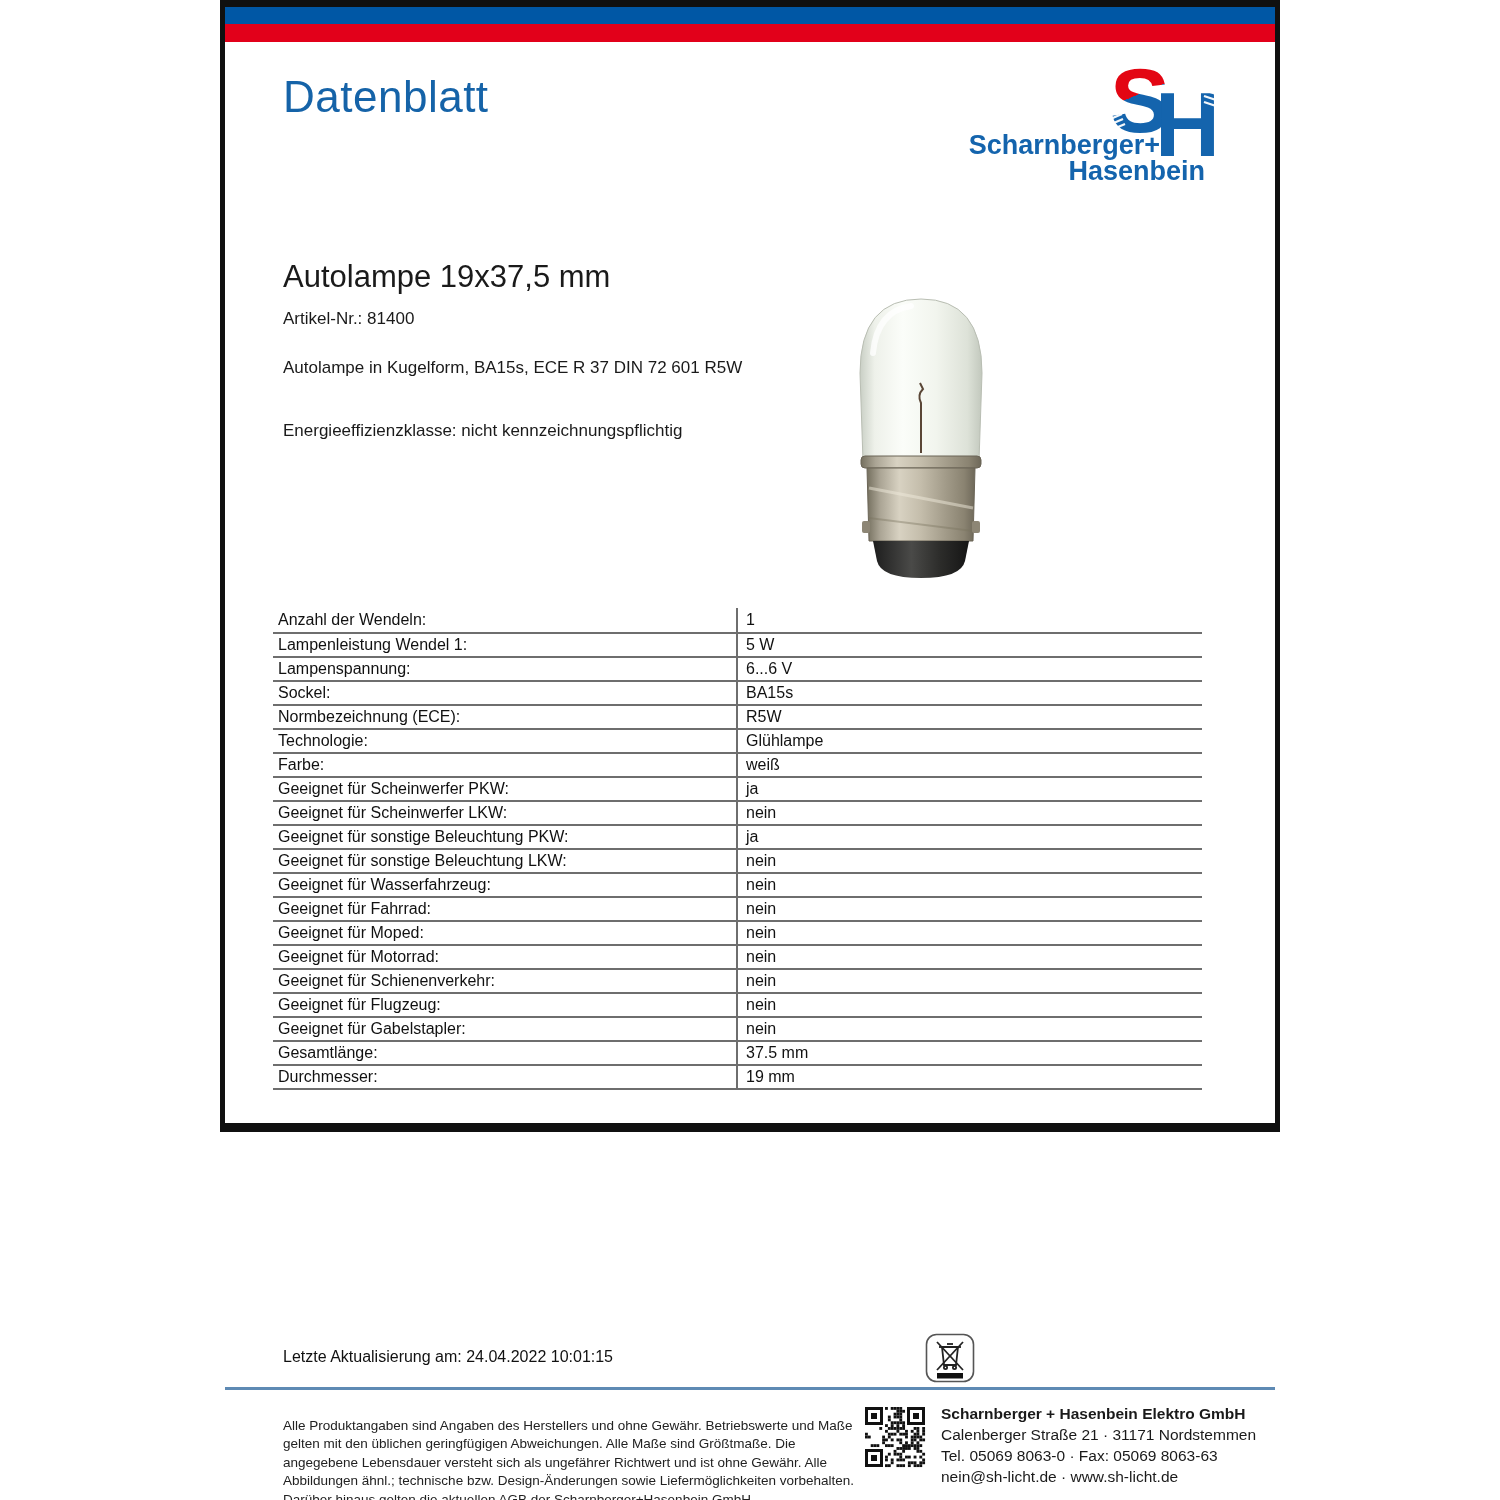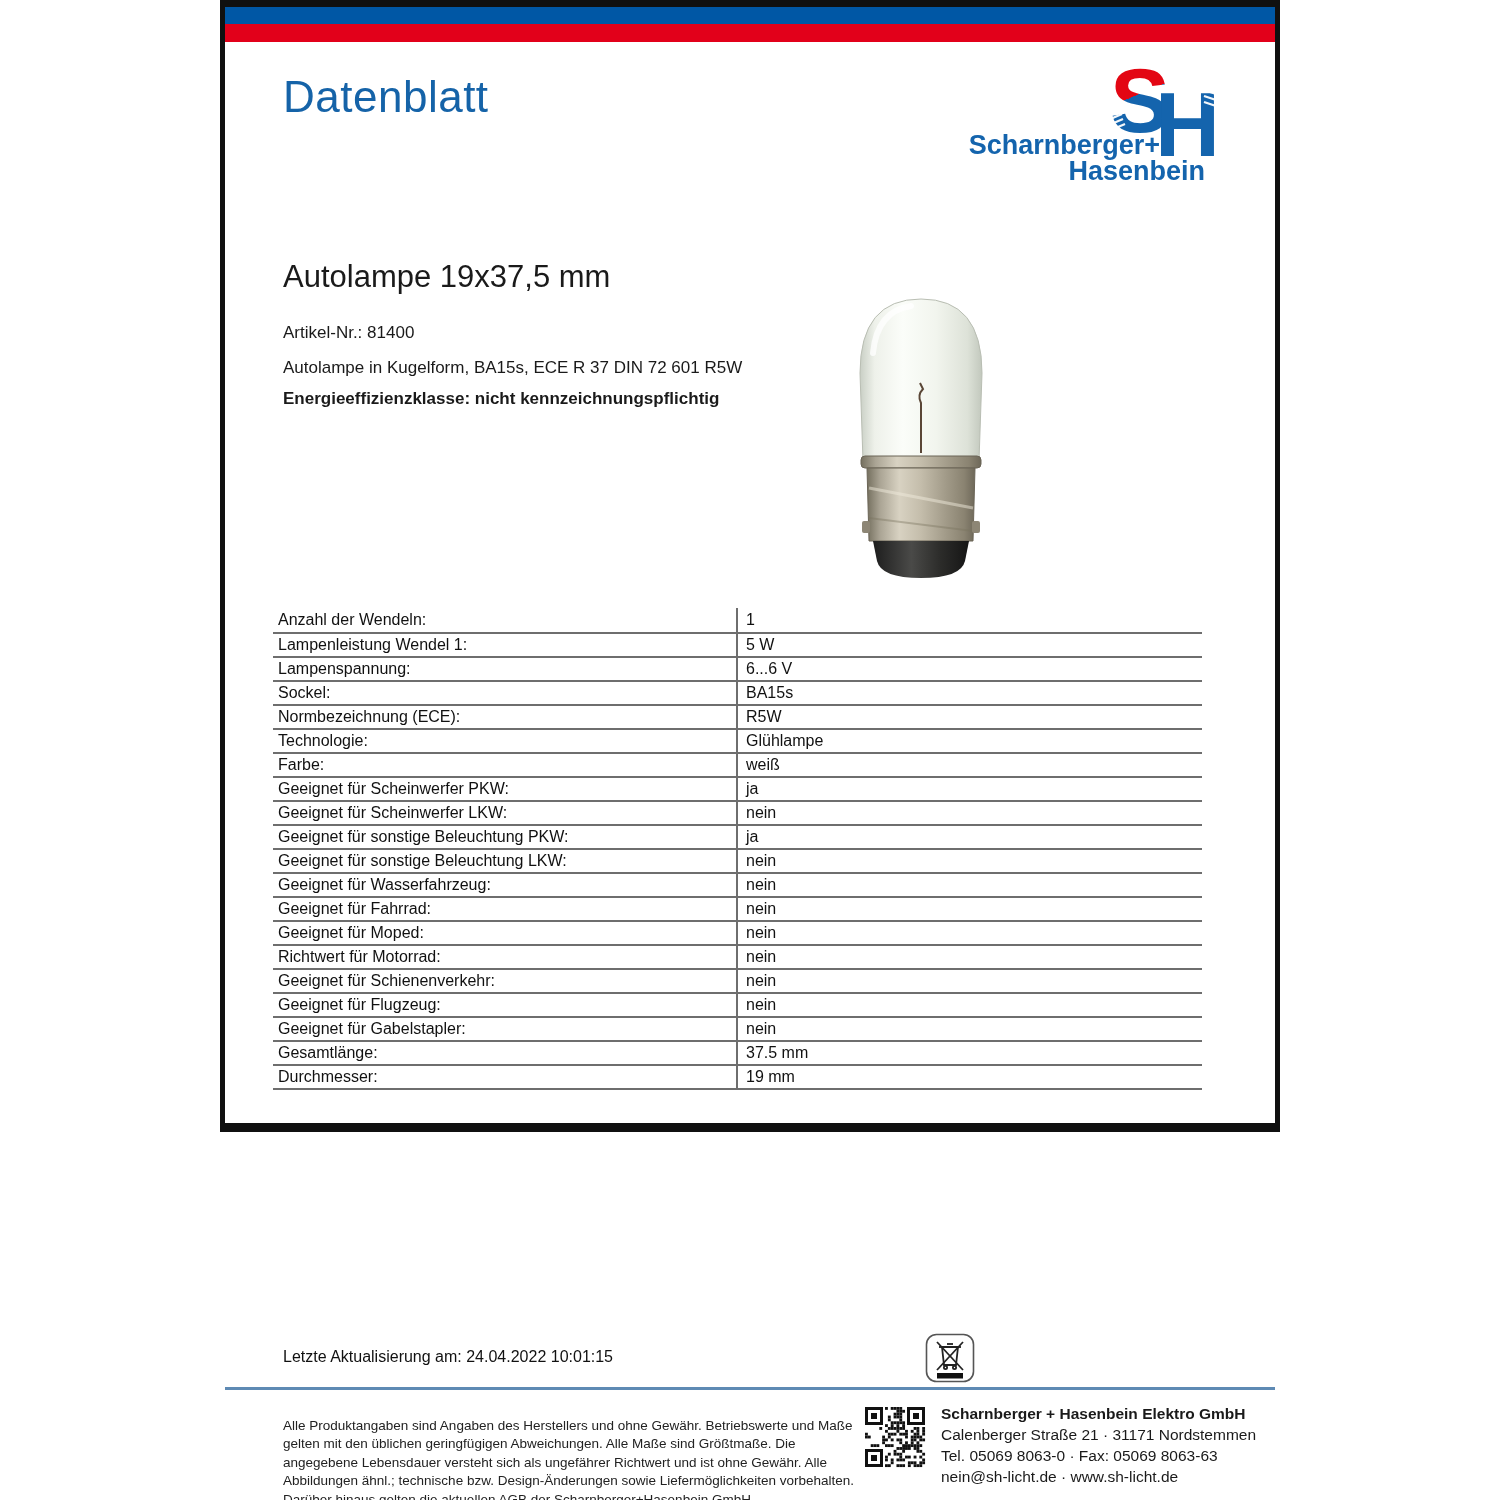--- a/index.html
+++ b/index.html
@@ -6,23 +6,23 @@
   body{width:1500px;height:1500px;font-family:"Liberation Sans",sans-serif;color:#111;position:relative;}
   .page{position:relative;width:1060px;height:1132px;margin:0 auto;border:solid #101010;border-width:7px 5px 9px 5px;box-sizing:border-box;background:#fff;}
   .bar{width:100%;}
   .bar.blue{height:17px;background:#0057a5;}
   .bar.red{height:18px;background:#e2001a;}
   .abs{position:absolute;}
   .doc-title{left:58px;top:66px;font-size:44px;line-height:48px;color:#1563a8;letter-spacing:0.5px;}
   .logo{top:55px;right:58px;width:255px;height:130px;}
   .prod-title{left:58px;top:250px;font-size:31px;line-height:40px;color:#1a1a1a;}
   .prod-line{left:58px;font-size:17px;line-height:24px;color:#1a1a1a;}
-  .art{top:314px;}
+  .art{top:300px;}
   .desc{top:349px;}
-  .energy{top:380px;font-weight:bold;}
+  .energy{top:412px;}
   .bulb{left:628px;top:286px;}
   .specs{left:48px;top:601px;width:929px;}
   .spec-row{display:flex;height:24px;align-items:center;border-top:2px solid #6e6e6e;box-sizing:border-box;}
   .spec-row:first-child{border-top:none;}
   .specs{border-bottom:2px solid #6e6e6e;}
   .spec-label{width:465px;box-sizing:border-box;padding-left:5px;border-right:2px solid #6e6e6e;font-size:16px;height:100%;display:flex;align-items:center;}
   .spec-value{flex:1;padding-left:8px;font-size:16px;}
   .update-line{left:58px;top:1338px;font-size:16px;line-height:24px;}
   .weee{left:700px;top:1326px;}
   .disposal-text{left:762px;top:1326px;font-size:16px;line-height:48px;}
@@ -180,21 +180,21 @@
       <div class="spec-label">Geeignet für Fahrrad:</div>
       <div class="spec-value">nein</div>
     </div>
 
     <div class="spec-row">
       <div class="spec-label">Geeignet für Moped:</div>
       <div class="spec-value">nein</div>
     </div>
 
     <div class="spec-row">
-      <div class="spec-label">Richtwert für Motorrad:</div>
+      <div class="spec-label">Geeignet für Motorrad:</div>
       <div class="spec-value">nein</div>
     </div>
 
     <div class="spec-row">
       <div class="spec-label">Geeignet für Schienenverkehr:</div>
       <div class="spec-value">nein</div>
     </div>
 
     <div class="spec-row">
       <div class="spec-label">Geeignet für Flugzeug:</div>

